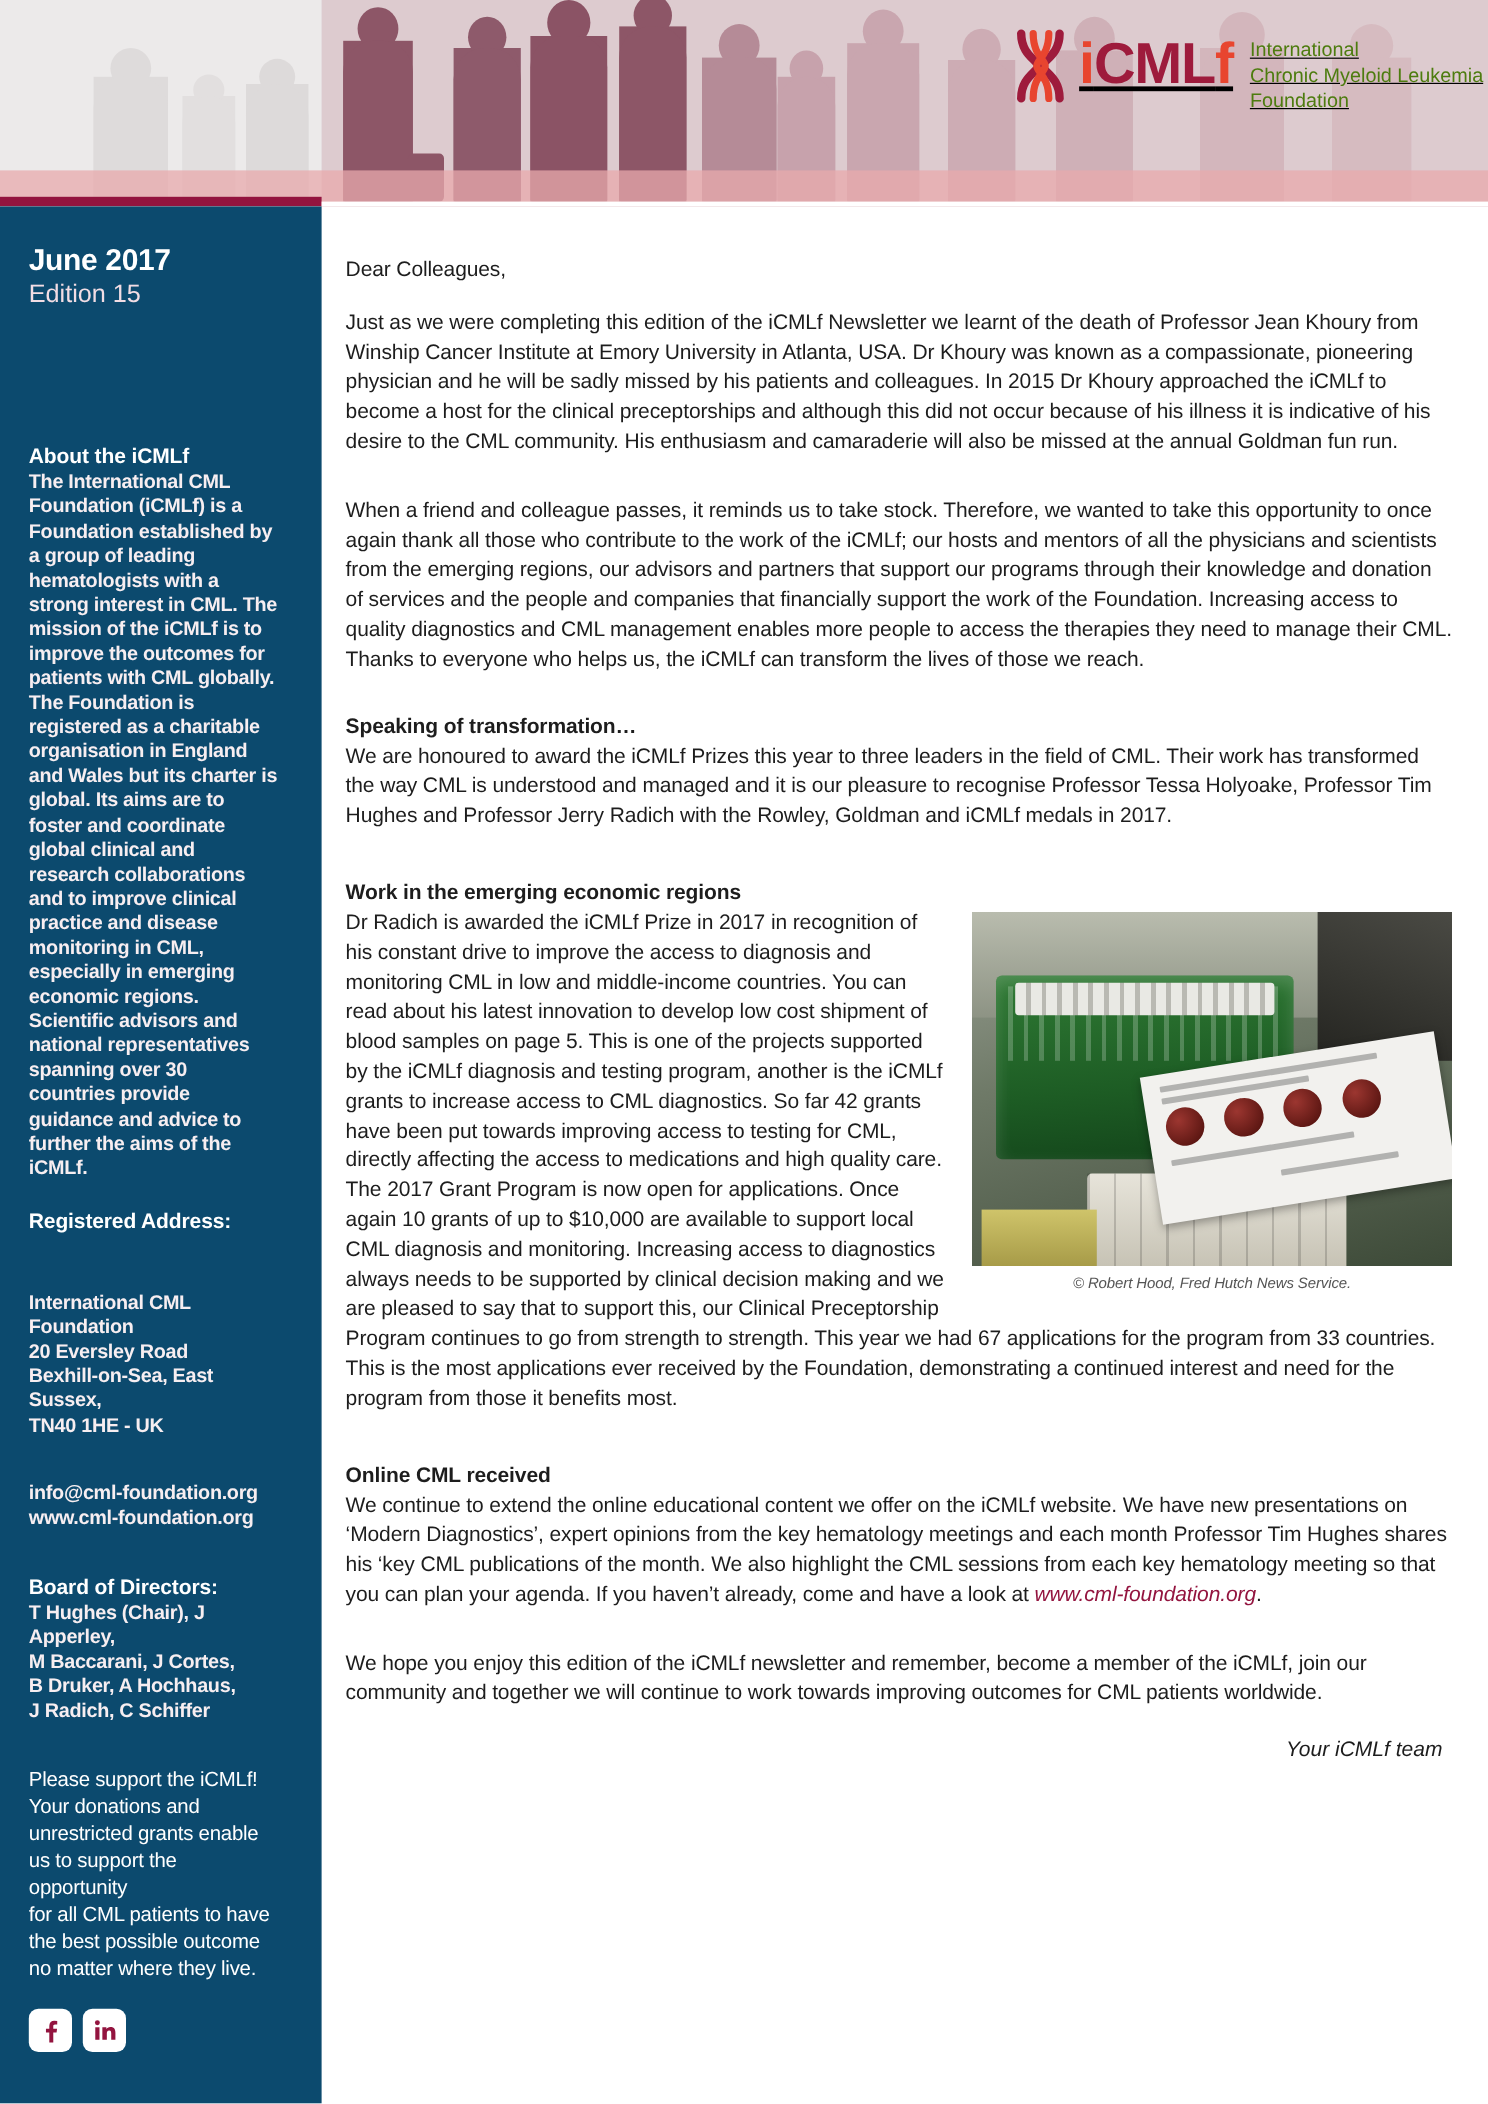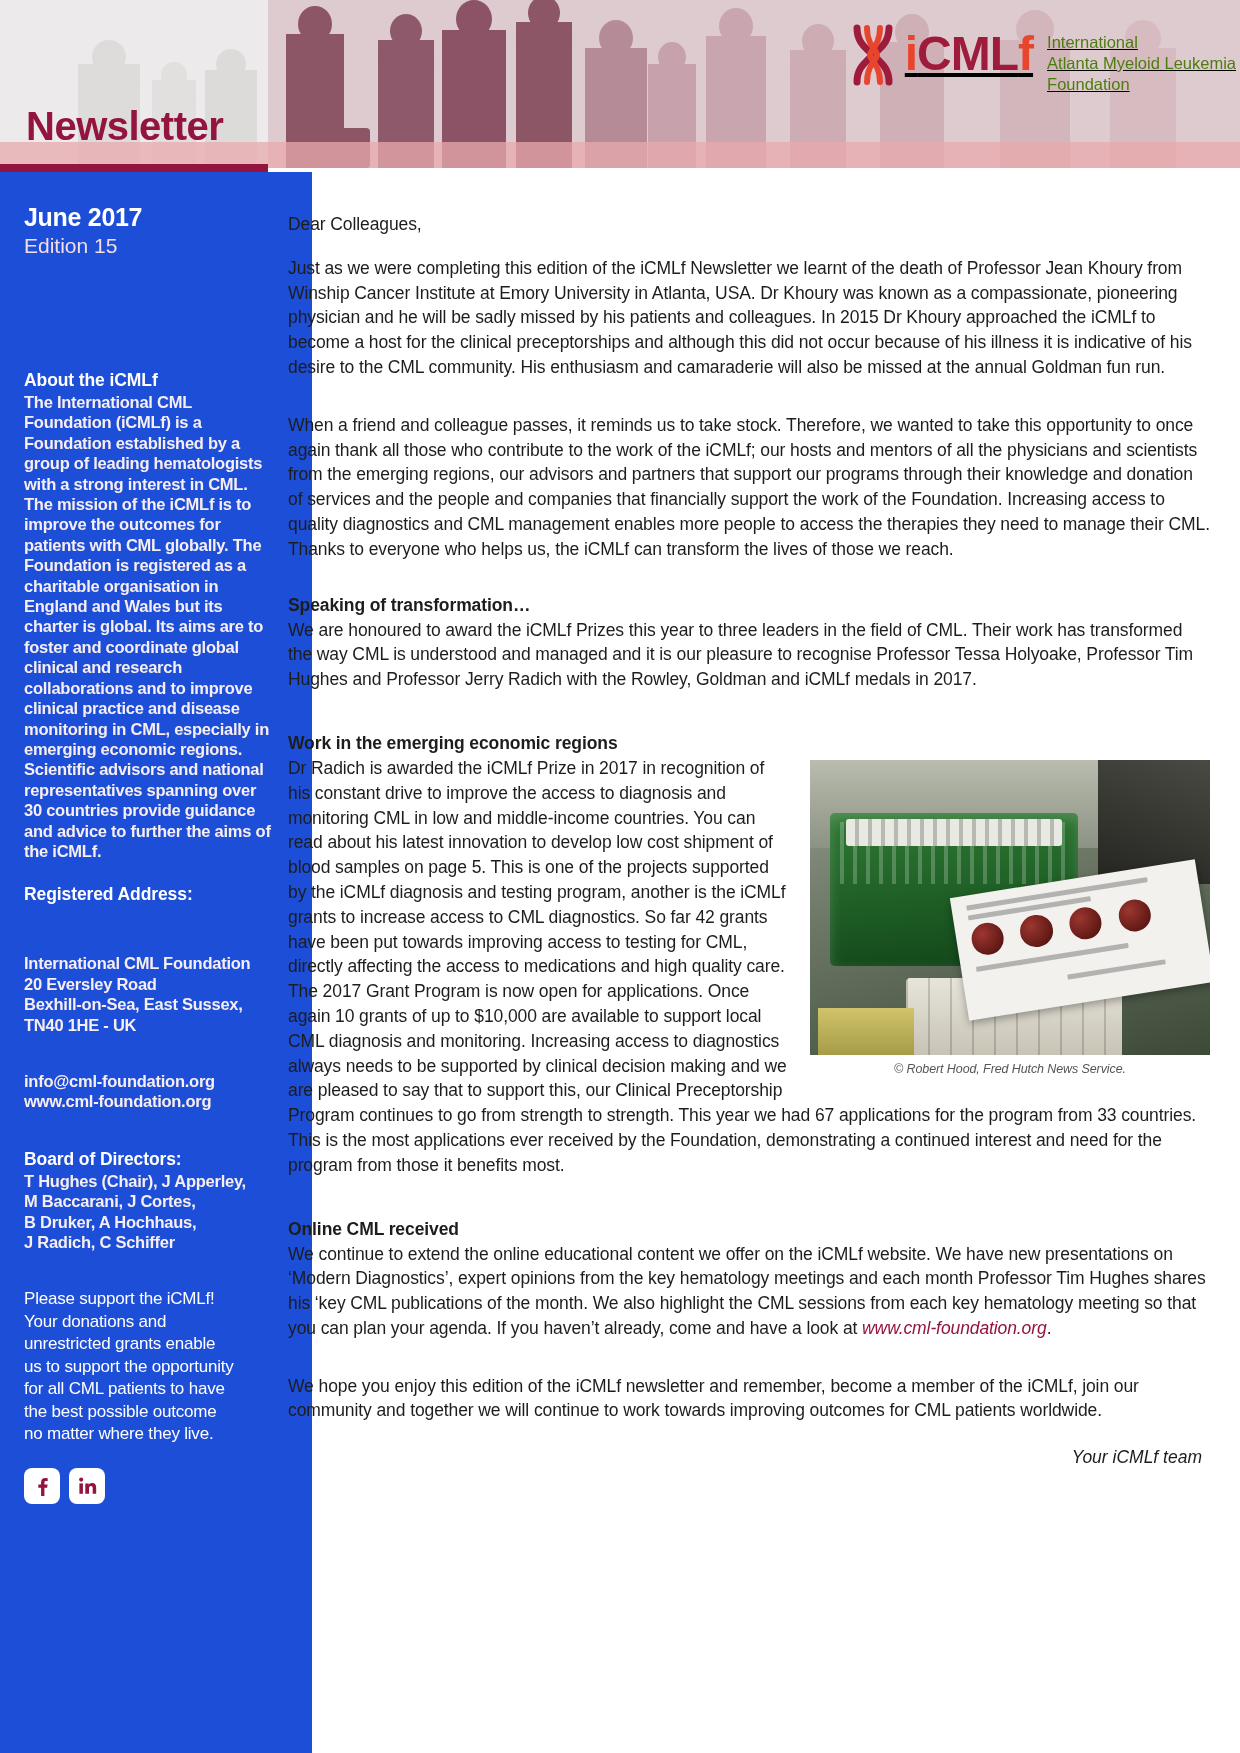--- a/index.html
+++ b/index.html
@@ -117,23 +117,23 @@
     line-height: 21px;
     color: #4d7c0f;
     font-family: "Liberation Sans", sans-serif;
     white-space: nowrap;
   }
 
   
   .sidebar {
     position: absolute;
     left: 0; top: 172px;
-    width: 312px;
+    width: 268px;
     height: 1581px;
-    background: #1d4ed8;
+    background: #0c4a6e;
     color: #ffffff;
     padding: 30px 36px 0 24px;
   }
   .sb-date {
     font-size: 25px;
     font-weight: bold;
     line-height: 30px;
     letter-spacing: -0.3px;
   }
   .sb-edition {
@@ -386,33 +386,32 @@
     </div>
     <div class="silo" style="left:1110px;width:66px;height:120px;background:#d6bbc0;">
       <div class="head" style="width:36px;height:36px;top:-28px;"></div>
         <div class="body" style="height:120px;"></div>
     </div>
 
     <div class="mast-band"></div>
     <div class="mast-underline"></div>
     <div class="mast-underline-r"></div>
 
-    <div class="mast-title">Newsletter</div>
 
     <div class="logo-wrap">
       <svg class="logo-chromo" viewBox="0 0 52 62">
         <path d="M10 4 C10 22, 24 26, 24 31 C24 36, 10 40, 10 58" stroke="#9e1b3c" stroke-width="7" fill="none" stroke-linecap="round"></path>
         <path d="M42 4 C42 22, 28 26, 28 31 C28 36, 42 40, 42 58" stroke="#9e1b3c" stroke-width="7" fill="none" stroke-linecap="round"></path>
         <path d="M20 4 C20 22, 30 26, 30 31 C30 36, 20 40, 20 58" stroke="#e8452f" stroke-width="6" fill="none" stroke-linecap="round"></path>
         <path d="M33 4 C33 22, 23 26, 23 31 C23 36, 33 40, 33 58" stroke="#e8452f" stroke-width="6" fill="none" stroke-linecap="round"></path>
       </svg>
       <div class="logo-word"><span class="red">i</span><span>CML</span><span class="red">f</span></div>
       <div class="logo-tag">
         <div>International</div>
-        <div>Atlanta Myeloid Leukemia</div>
+        <div>Chronic Myeloid Leukemia</div>
         <div>Foundation</div>
       </div>
     </div>
   </div>
 
   <aside class="sidebar">
     <div class="sb-date">June 2017</div>
     <div class="sb-edition">Edition 15</div>
 
     <div class="sb-gap-lg"></div>

